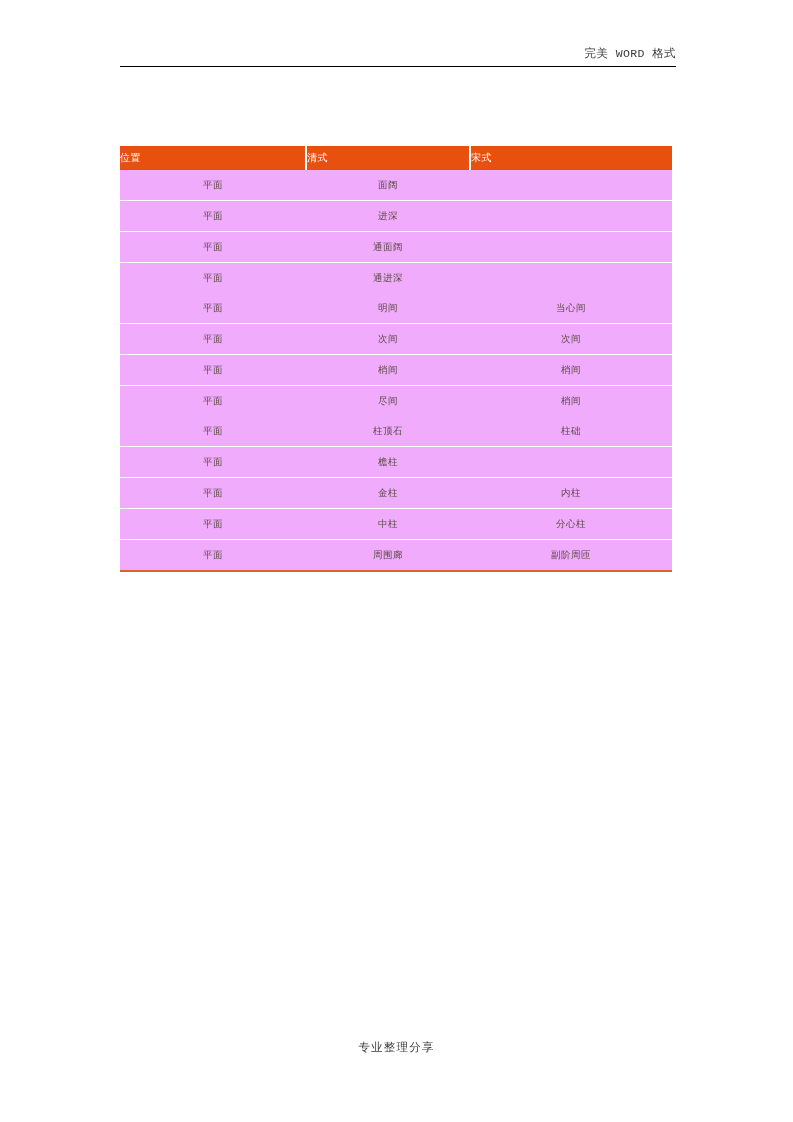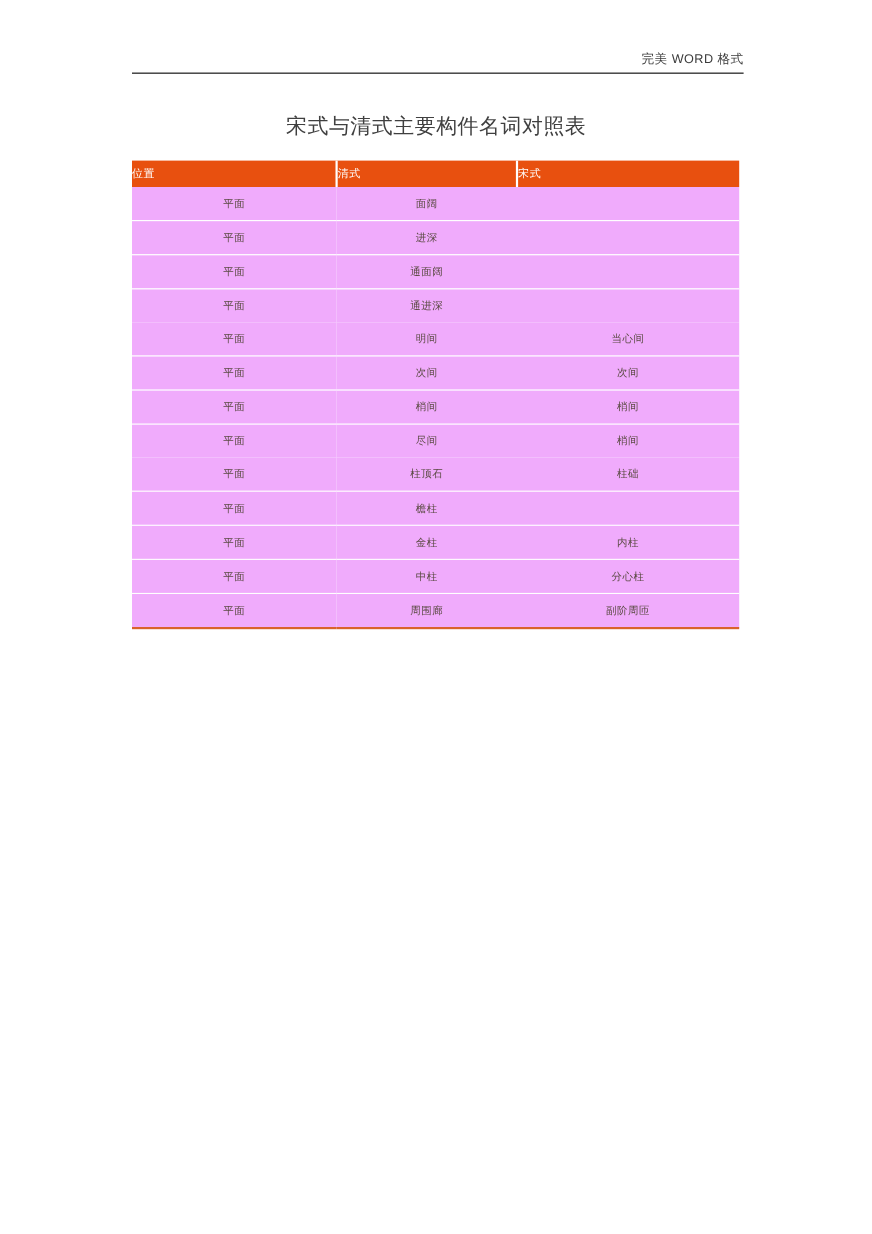--- a/index.html
+++ b/index.html
@@ -29,21 +29,21 @@
     width: 556px;
     box-sizing: border-box;
   }
   .doc-header .header-text {
     text-align: right;
     font-size: 11.5px;
     letter-spacing: 0.4px;
     color: #3c3c3c;
     padding-right: 0px;
     padding-bottom: 5px;
-    font-family: Liberation Sans, sans-serif;
+    font-family: Liberation Mono, monospace;
   }
   .doc-header .header-rule {
     border-bottom: 1.6px solid #000000;
     width: 100%;
     height: 0;
   }
 
   
   .doc-title {
     position: absolute;
@@ -137,21 +137,20 @@
 </head>
 <body>
 
 <div class="page">
 
   <div class="doc-header">
     <div class="header-text">完美 WORD 格式</div>
     <div class="header-rule"></div>
   </div>
 
-  <div class="doc-title">宋式与清式主要构件名词对照表</div>
 
   <div class="table-wrap">
     <table class="cmp">
       <colgroup>
         <col class="c1">
           <col class="c2">
           <col class="c3">
       </colgroup>
       <thead>
         <tr>
@@ -227,14 +226,15 @@
             <td>副阶周匝</td>
           </tr>
         </tbody>
     </table>
     <div class="bottom-ticks">
       <i class="t1"></i>
       <i class="t2"></i>
     </div>
   </div>
 
+  <div class="doc-footer">专业整理分享</div>
 
 </div>
 
 </body></html>

